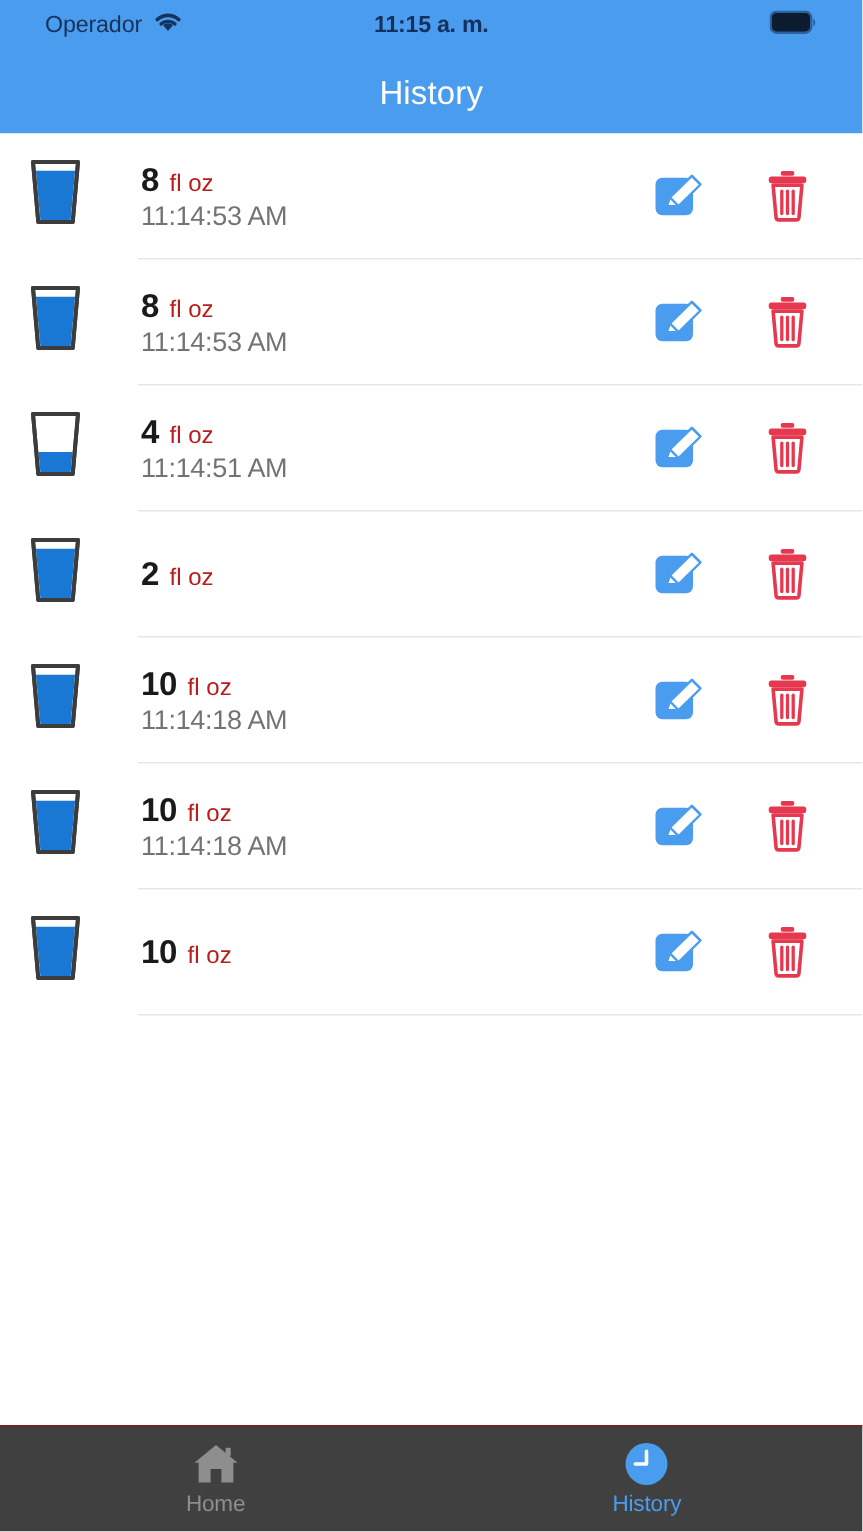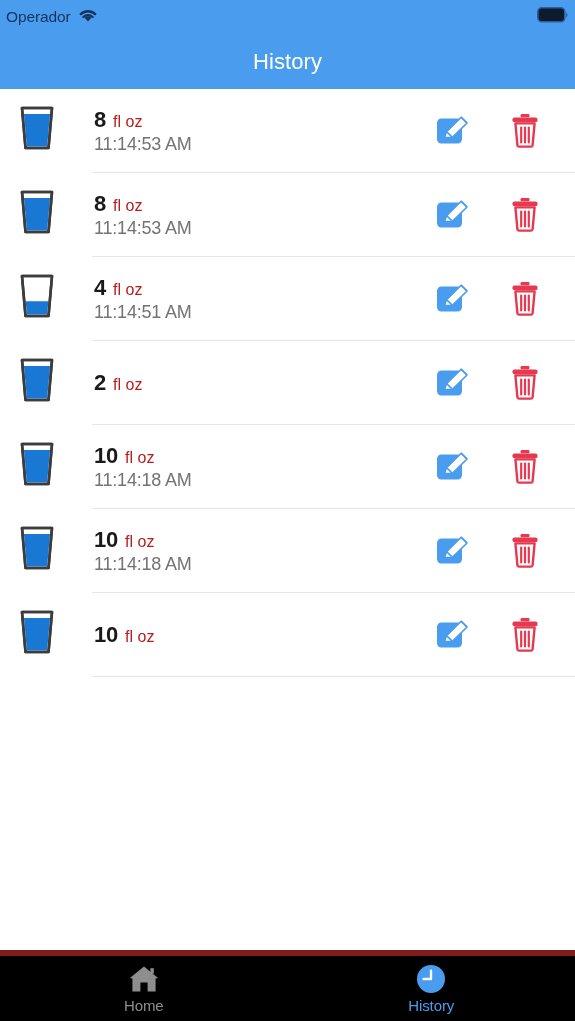--- a/index.html
+++ b/index.html
@@ -14,21 +14,21 @@
     width:575px; height:1021px;
     display:flex; flex-direction:column;
     background:#ffffff;
   }
 
   
   .statusbar {
     height:34px;
     background:#4a9dee;
     display:flex; align-items:center;
-    padding:0 6px;
+    padding:0 30px;
     position:relative;
     flex:0 0 auto;
   }
   .sb-left { display:flex; align-items:center; gap:7px; }
   .sb-carrier {
     color:#16335e;
     font-size:15.5px;
     letter-spacing:-0.1px;
   }
   .sb-center {
@@ -134,22 +134,22 @@
     align-items:center;
     justify-content:center;
     background:transparent;
     border:none;
     cursor:pointer;
   }
 
   
   .tabbar {
     height:71px;
-    background:#000000;
-    border-top:6px solid #7f1d1d;
+    background:#404040;
+    border-top:1px solid #7f1d1d;
     display:flex;
     align-items:stretch;
     flex:0 0 auto;
   }
   .tab {
     flex:1 1 0;
     display:flex;
     flex-direction:column;
     align-items:center;
     justify-content:center;
@@ -175,20 +175,21 @@
     <div class="sb-left">
       <span class="sb-carrier">Operador</span>
       <span class="wifi-icon">
         <svg width="20" height="15" viewBox="0 0 20 15">
           <path d="M10 13.6 L6.6 9.7 a5.2 5.2 0 0 1 6.8 0 Z" fill="#16335e"></path>
           <path d="M2.8 6.1 a10.6 10.6 0 0 1 14.4 0" stroke="#16335e" stroke-width="2.4" fill="none" stroke-linecap="round"></path>
           <path d="M5.3 9.0 a7 7 0 0 1 9.4 0" stroke="#16335e" stroke-width="2.2" fill="none" stroke-linecap="round"></path>
         </svg>
       </span>
     </div>
+    <div class="sb-center">11:15 a. m.</div>
     <div class="sb-right">
       <span class="battery-icon">
         <svg width="32" height="16" viewBox="0 0 32 16">
           <rect x="0.8" y="0.8" width="27" height="14" rx="4" ry="4" fill="#0d1b2e" stroke="#2b5f9e" stroke-width="1.6"></rect>
           <path d="M29.2 5.3 a3.4 3.4 0 0 1 0 5.4 Z" fill="#2b5f9e"></path>
         </svg>
       </span>
     </div>
   </div>
 

